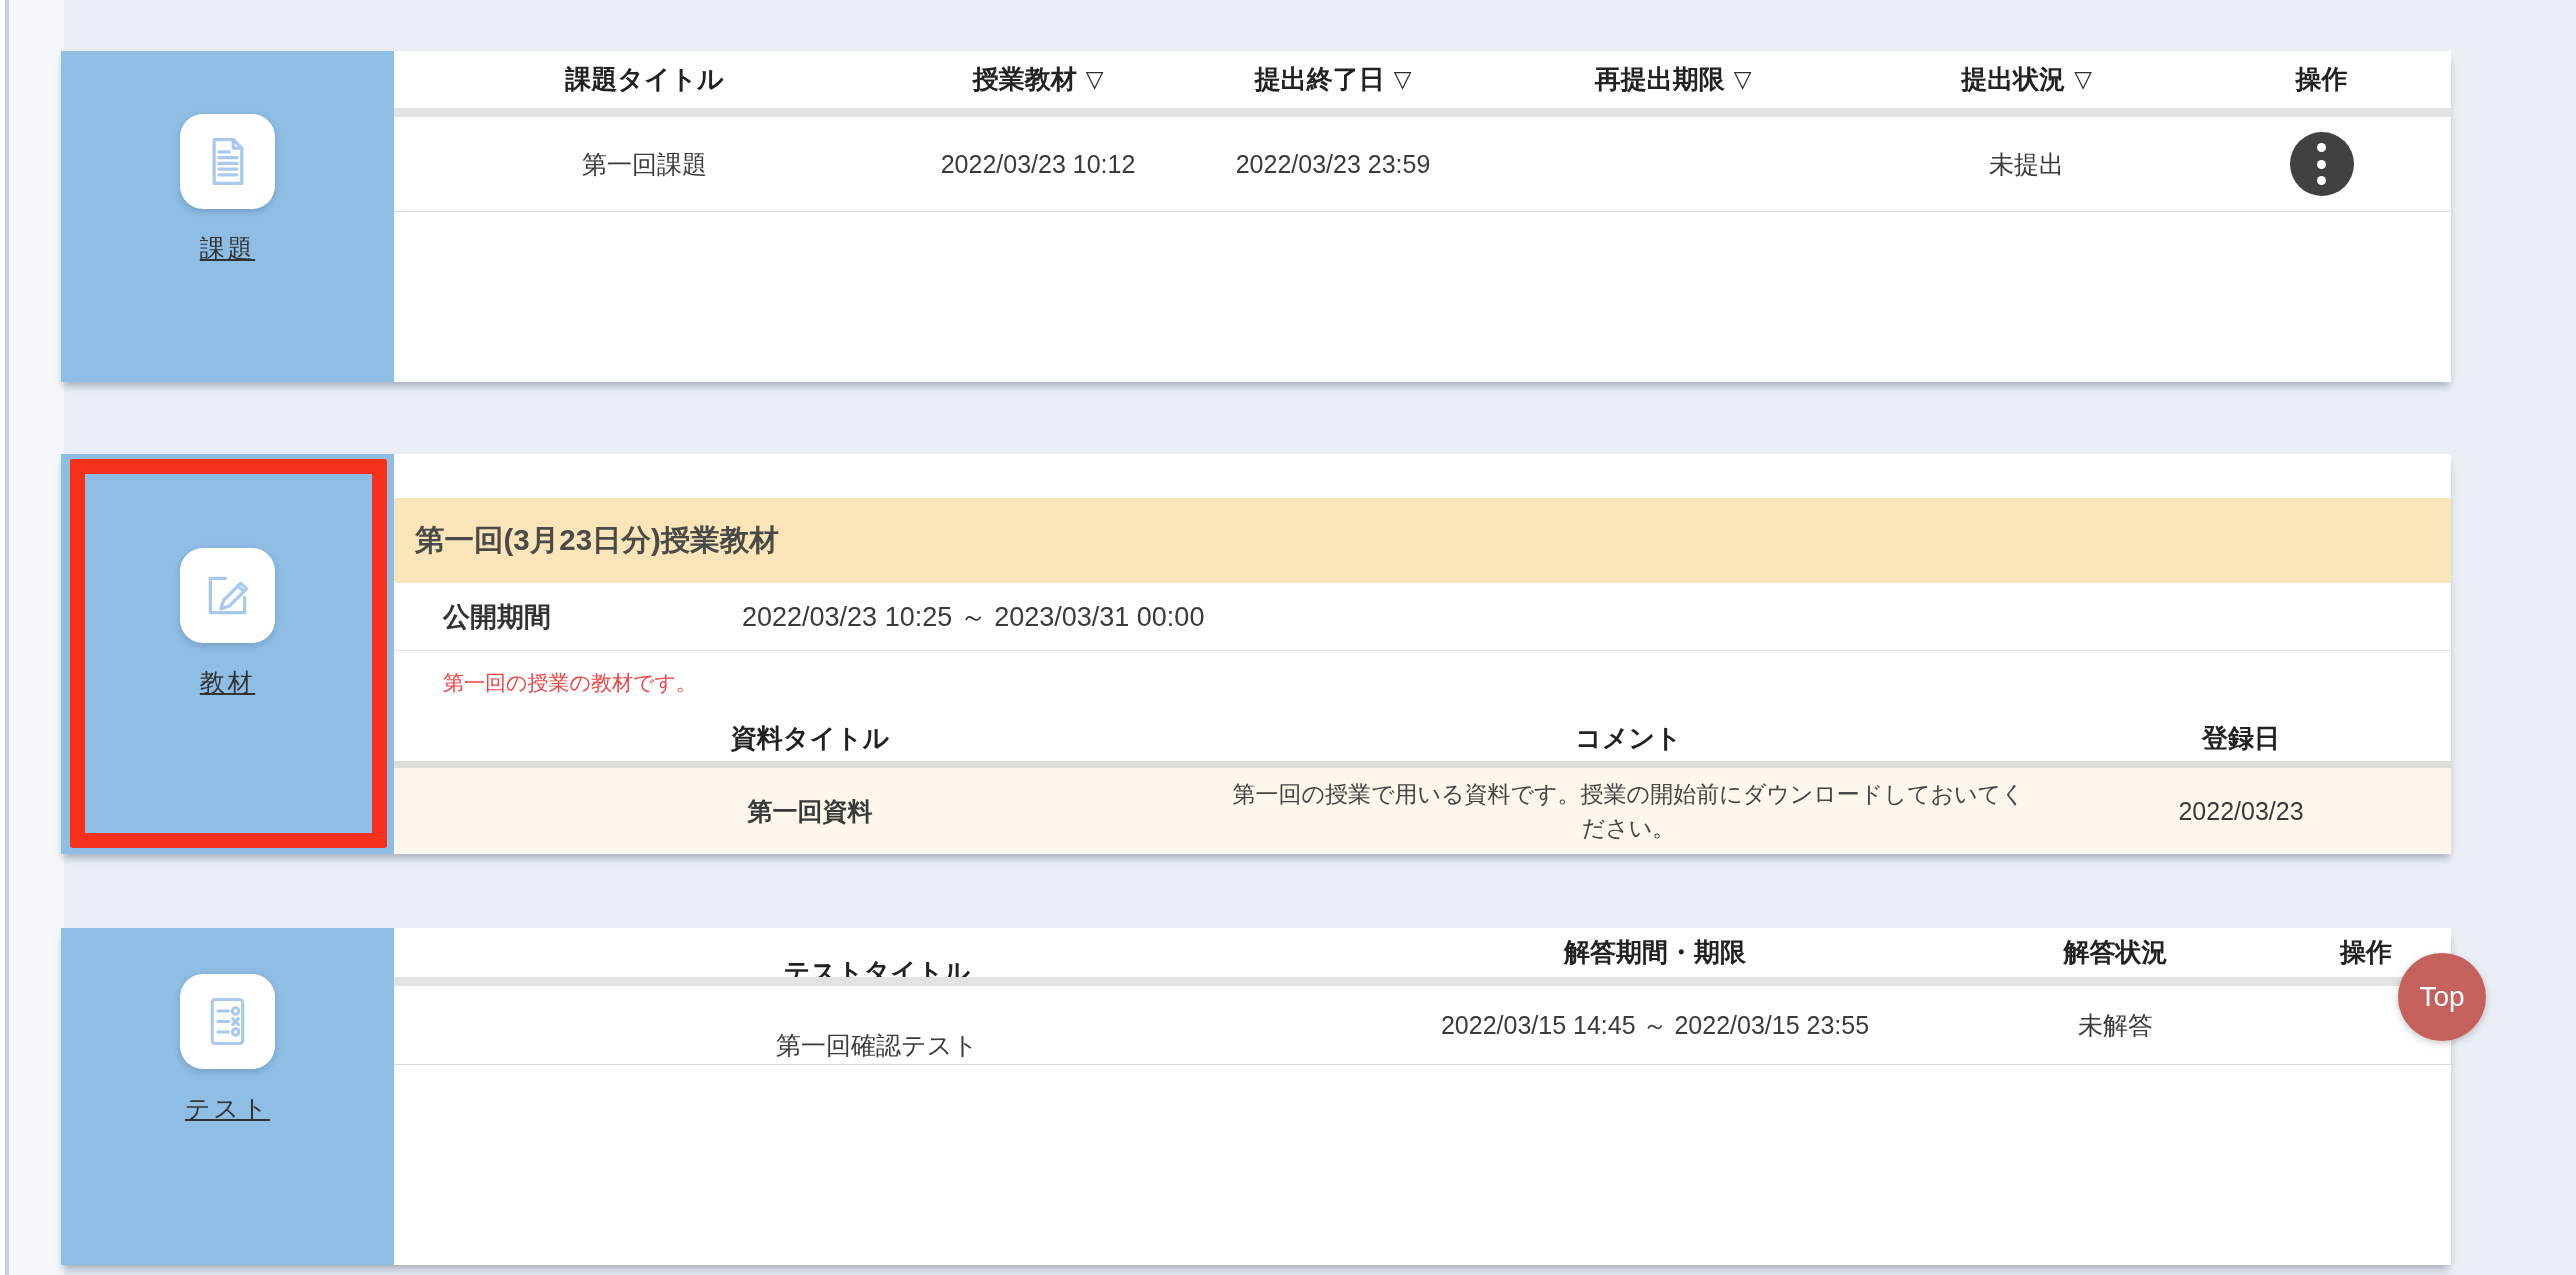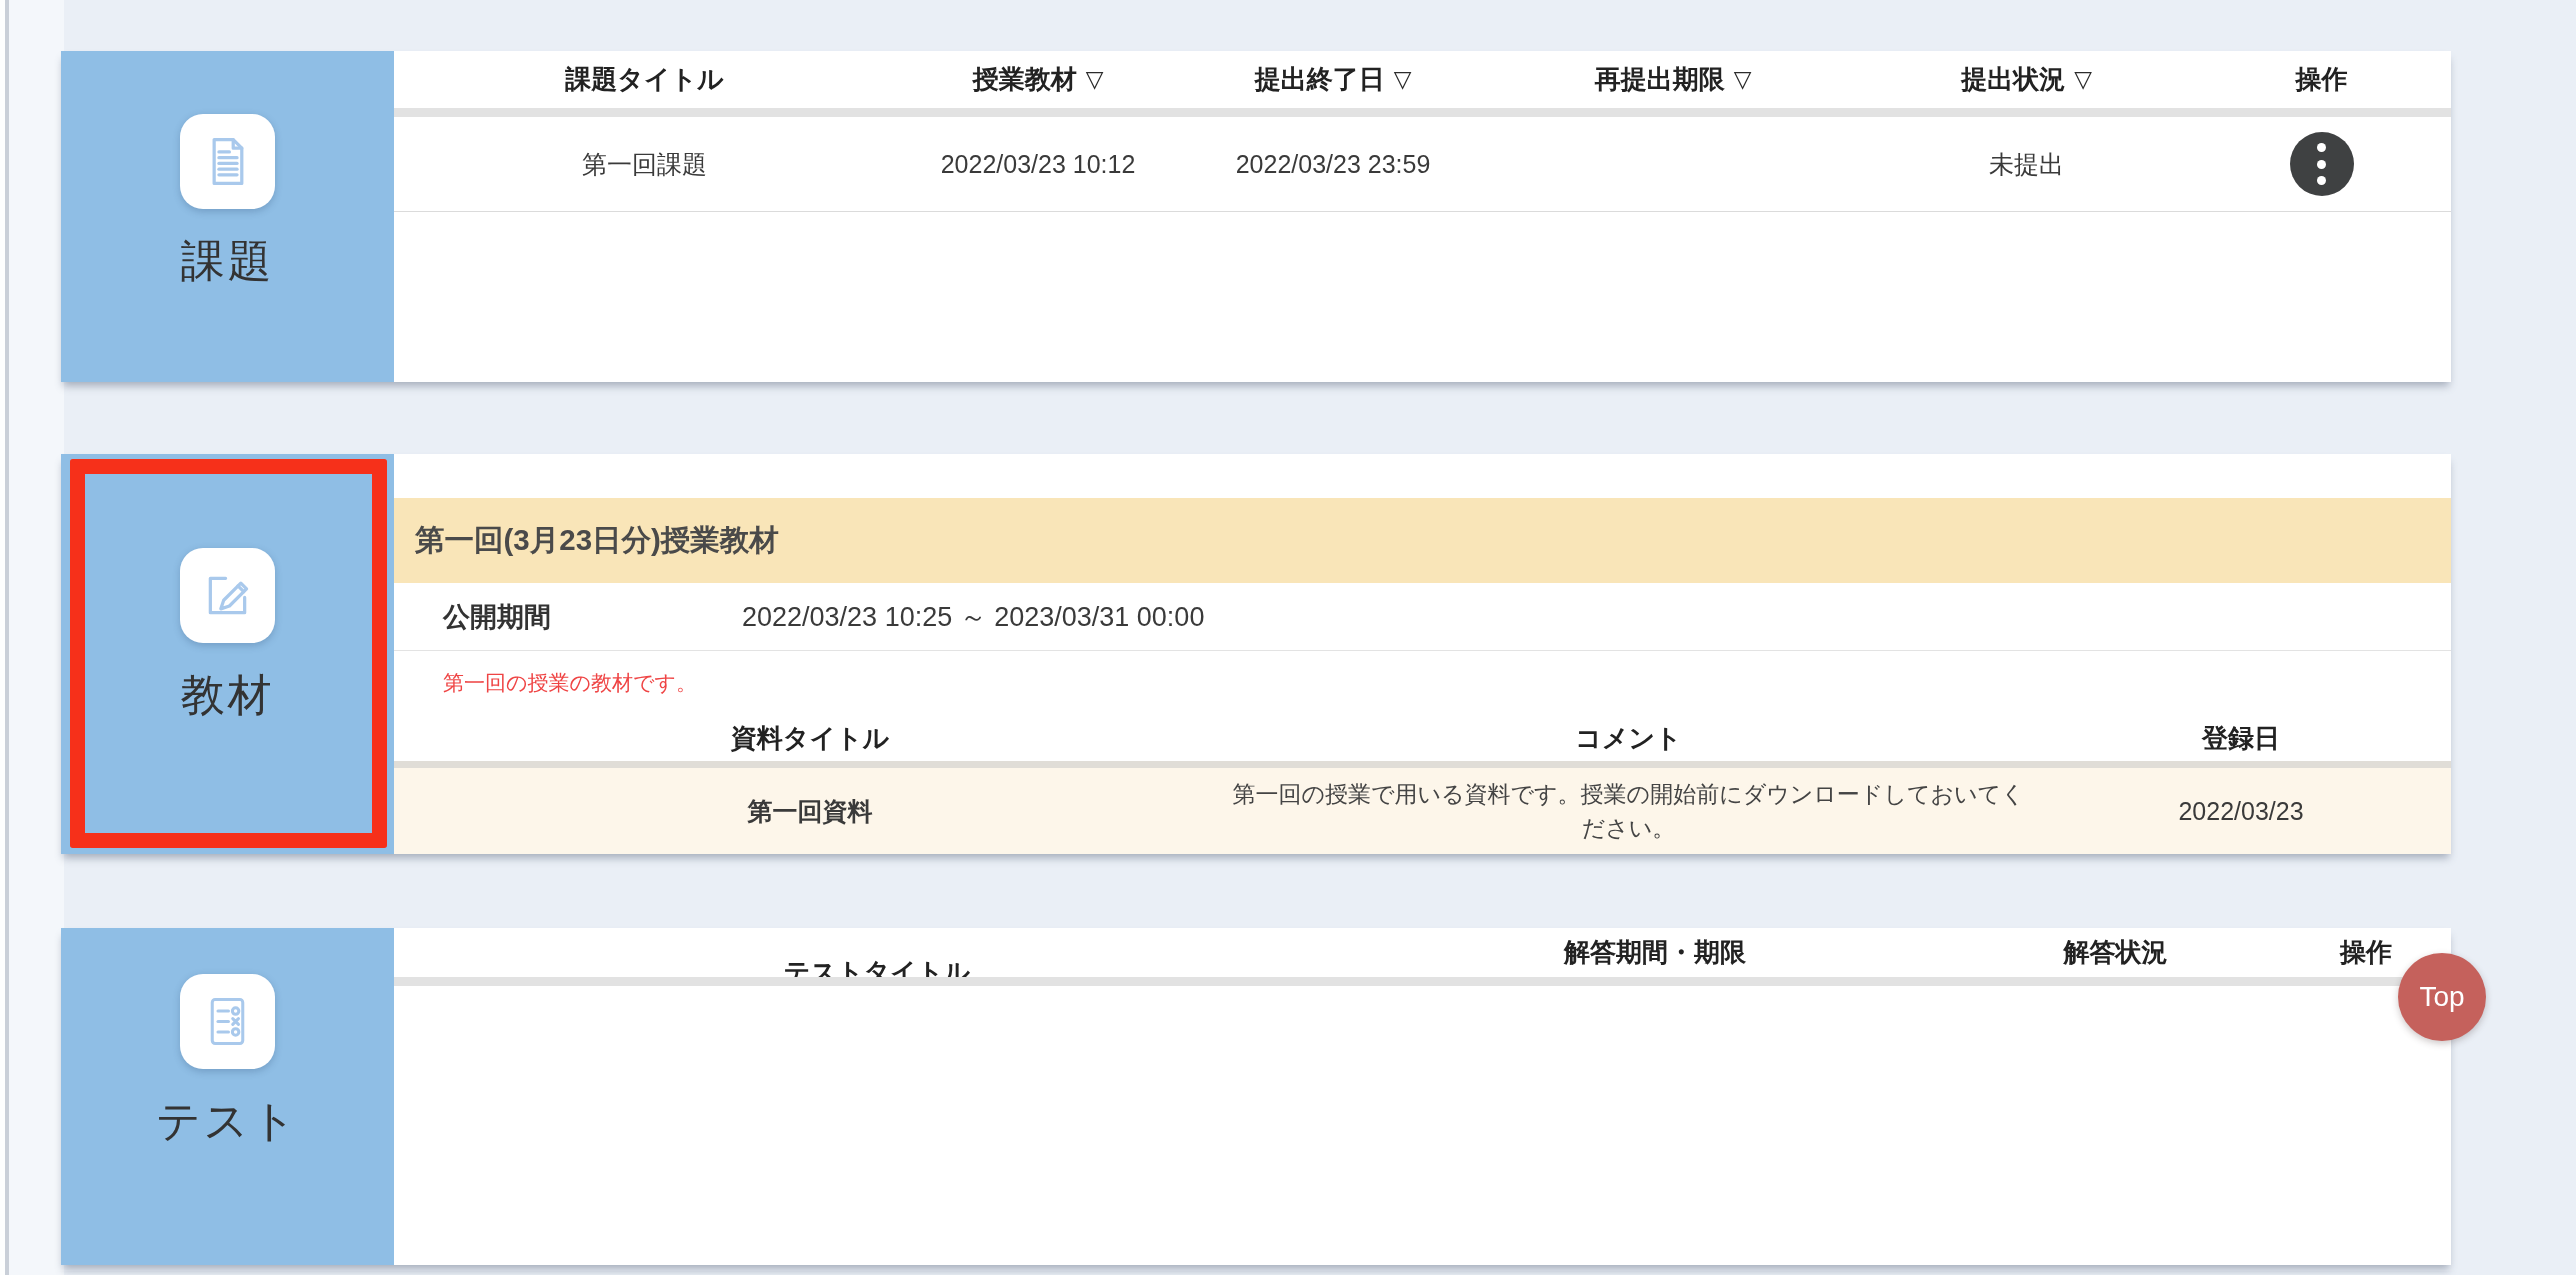--- a/index.html
+++ b/index.html
@@ -29,21 +29,21 @@
   }
   .side-1{padding-top:63px;}
   .side-2{padding-top:94px;}
   .side-3{padding-top:46px;}
   .tile{
     width:95px;height:95px;background:#FFFFFF;border-radius:23px;
     display:flex;align-items:center;justify-content:center;
     box-shadow:0 2.7px 7.2px rgba(40,70,110,0.25);
   }
   .tile svg{width:61px;height:61px;}
-  .side-label{margin-top:23px;font-size:44px;color:#333;letter-spacing:2.7px;}
+  .side-label{margin-top:23px;font-size:25px;color:#333;letter-spacing:2.7px;text-decoration:underline;}
 
   .content{flex:1;background:#FFFFFF;display:flex;flex-direction:column;min-width:0;}
 
   
   .thead{display:flex;align-items:center;font-weight:bold;font-size:26px;color:#222;}
   .thead-1{height:57px;}
   .thead-3{height:49px;}
   .hdiv{height:9px;background:#E2E2E2;flex:0 0 auto;}
   .trow{display:flex;align-items:center;font-size:25px;color:#3A3A3A;border-bottom:1.8px solid #DBDBDB;}
   .trow-1{height:94px;}
@@ -222,17 +222,23 @@
     <span class="side-label">テスト</span>
   </aside>
   <div class="content">
     <div class="thead thead-3">
       <div class="cell t1">テストタイトル</div>
       <div class="cell t2">解答期間・期限</div>
       <div class="cell t3">解答状況</div>
       <div class="cell t4">操作</div>
     </div>
     <div class="hdiv"></div>
+    <div class="trow trow-3">
+      <div class="cell t1">第一回確認テスト</div>
+      <div class="cell t2">2022/03/15 14:45 ～ 2022/03/15 23:55</div>
+      <div class="cell t3">未解答</div>
+      <div class="cell t4"></div>
+    </div>
   </div>
 </section>
 
 <button class="top-btn">Top</button>
 
 
 </body></html>

